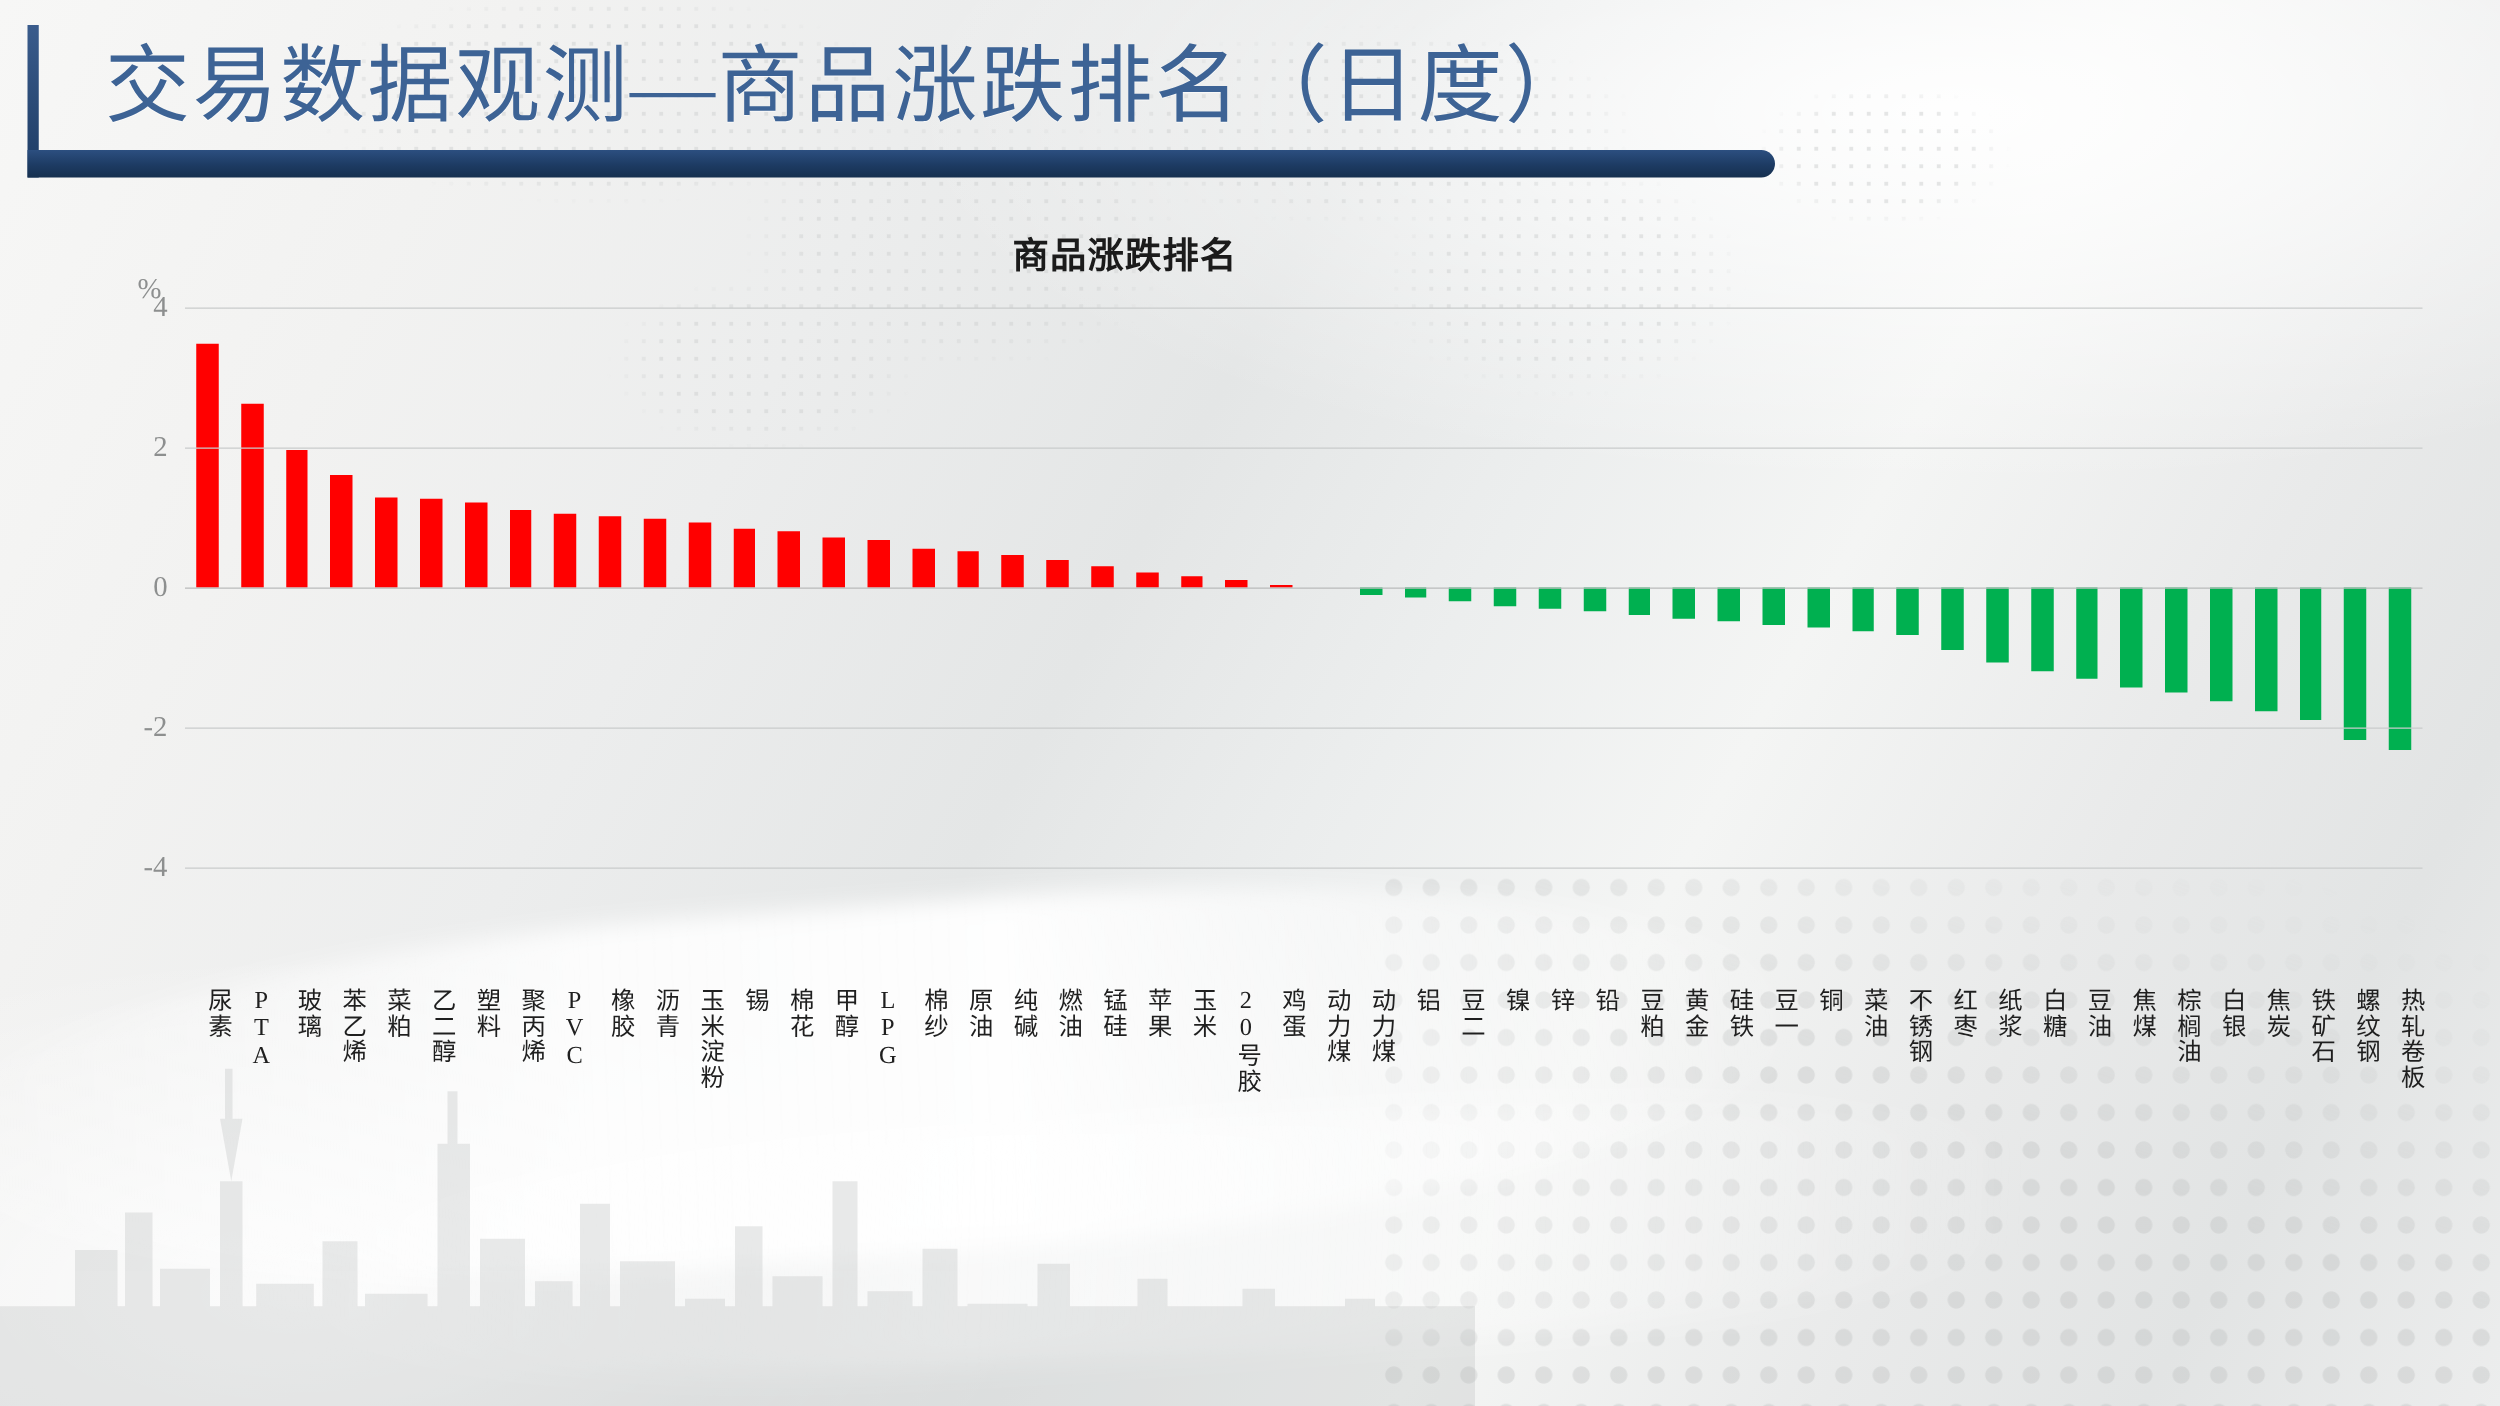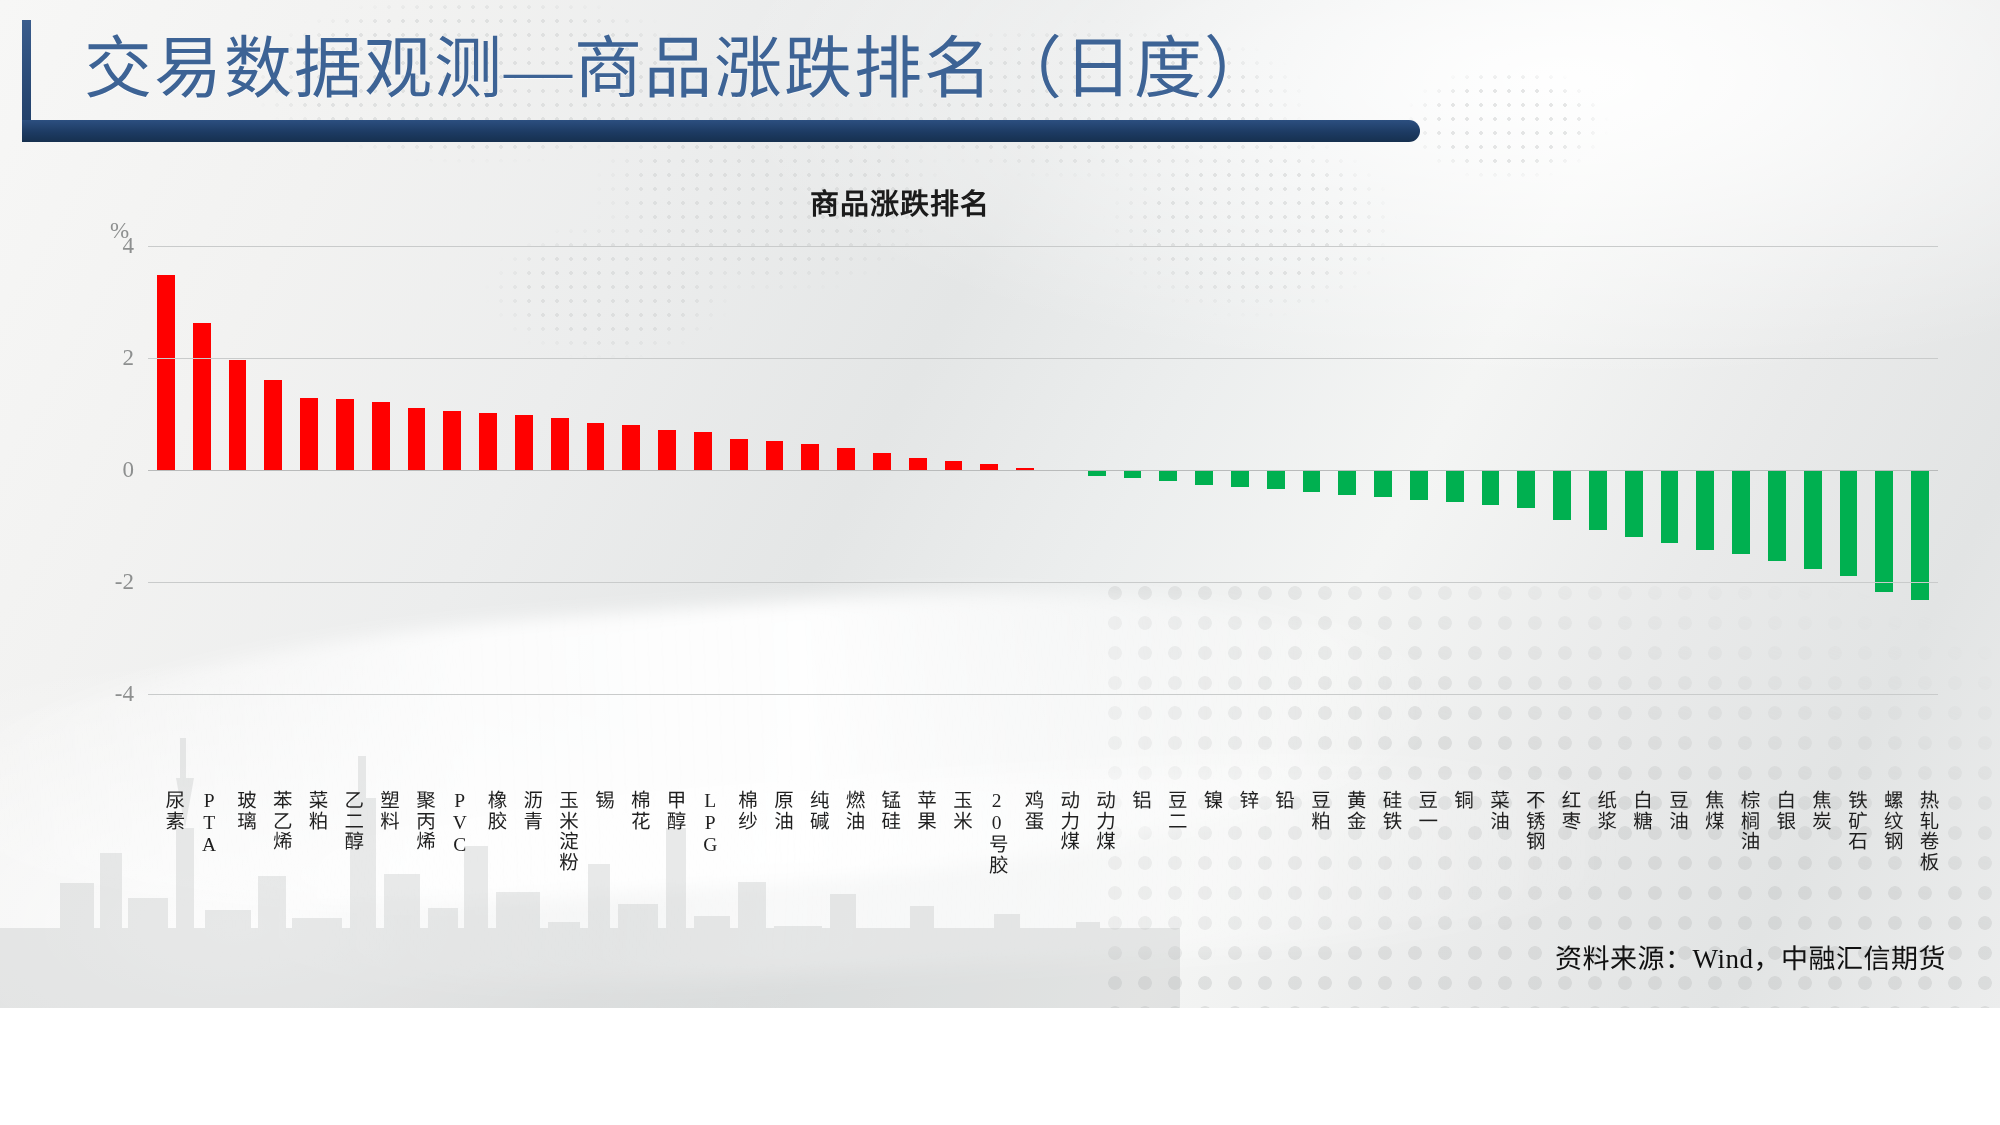--- a/index.html
+++ b/index.html
@@ -11,21 +11,21 @@
     width: 2000px;
     height: 1125px;
     font-family: "Liberation Serif", "DejaVu Serif", serif;
     overflow: hidden;
   }
 
   
   .slide {
     position: relative;
     width: 2000px;
-    height: 1008px;
+    height: 1125px;
     background:
       radial-gradient(ellipse 1400px 500px at 78% 8%,  rgba(255,255,255,0.95) 0%, rgba(255,255,255,0) 60%),
       radial-gradient(ellipse 900px 420px at 12% 92%,  rgba(255,255,255,0.85) 0%, rgba(255,255,255,0) 65%),
       linear-gradient(118deg,
          #f7f7f6 0%,
          #f2f2f1 16%,
          #eceded 30%,
          #e4e6e6 44%,
          #eceeee 55%,
          #f4f5f4 66%,
@@ -522,14 +522,13 @@
         <div class="xlabel" style="left: 1539.4px; width: 35.8px;">焦煤</div>
         <div class="xlabel" style="left: 1575.2px; width: 35.8px;">棕榈油</div>
         <div class="xlabel" style="left: 1611px; width: 35.8px;">白银</div>
         <div class="xlabel" style="left: 1646.8px; width: 35.8px;">焦炭</div>
         <div class="xlabel" style="left: 1682.6px; width: 35.8px;">铁矿石</div>
         <div class="xlabel" style="left: 1718.4px; width: 35.8px;">螺纹钢</div>
         <div class="xlabel" style="left: 1754.2px; width: 35.8px;">热轧卷板</div>
       </div>
   </div>
 
-  <div class="source">资料来源：Wind，中融汇信期货</div>
 </div>
 
 </body></html>

